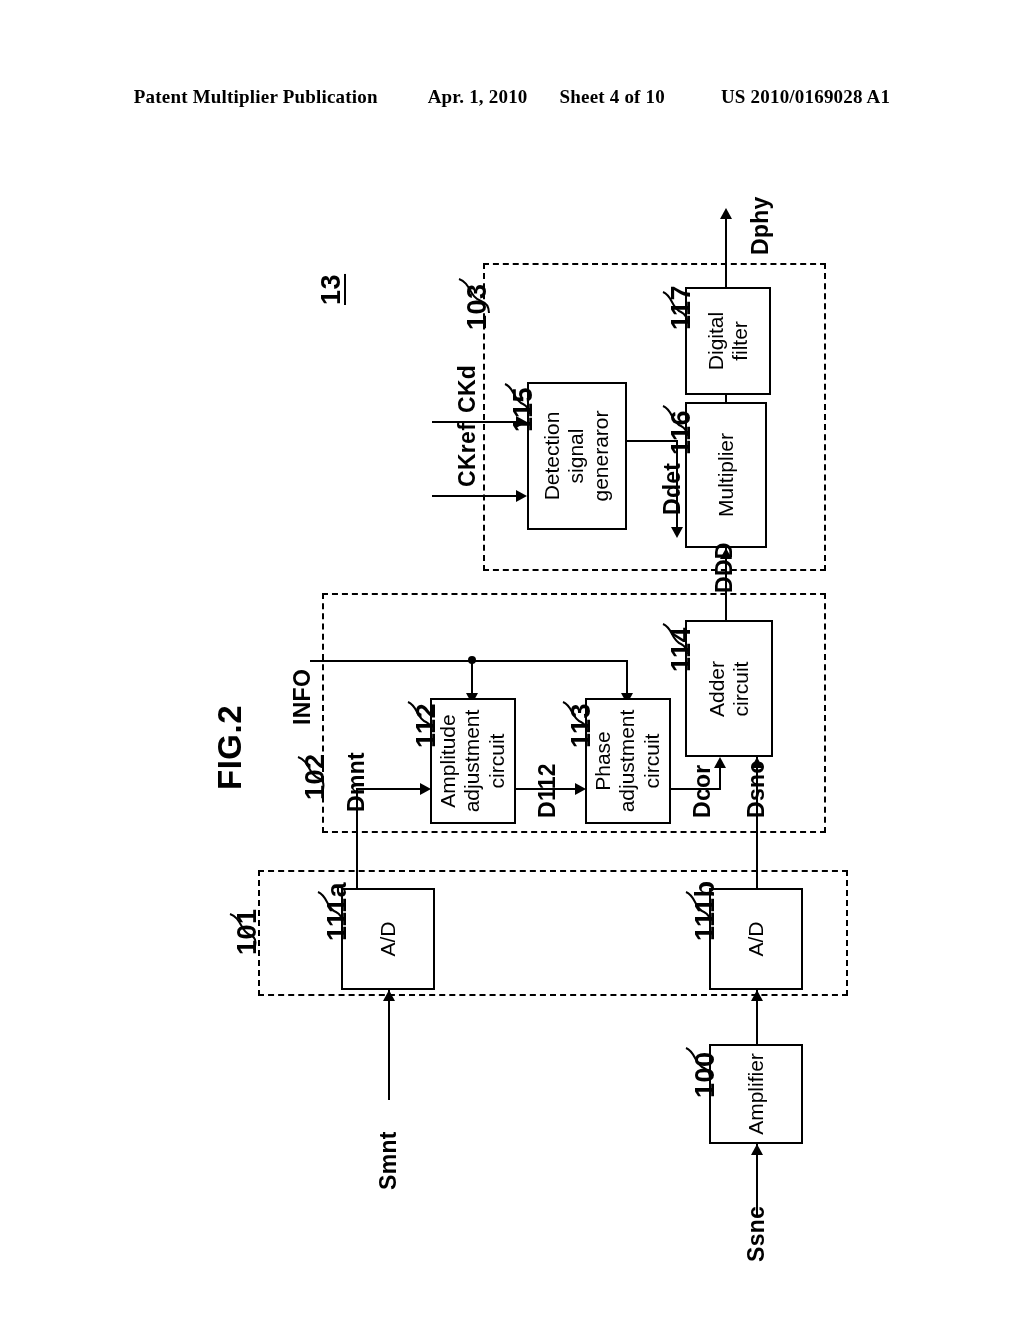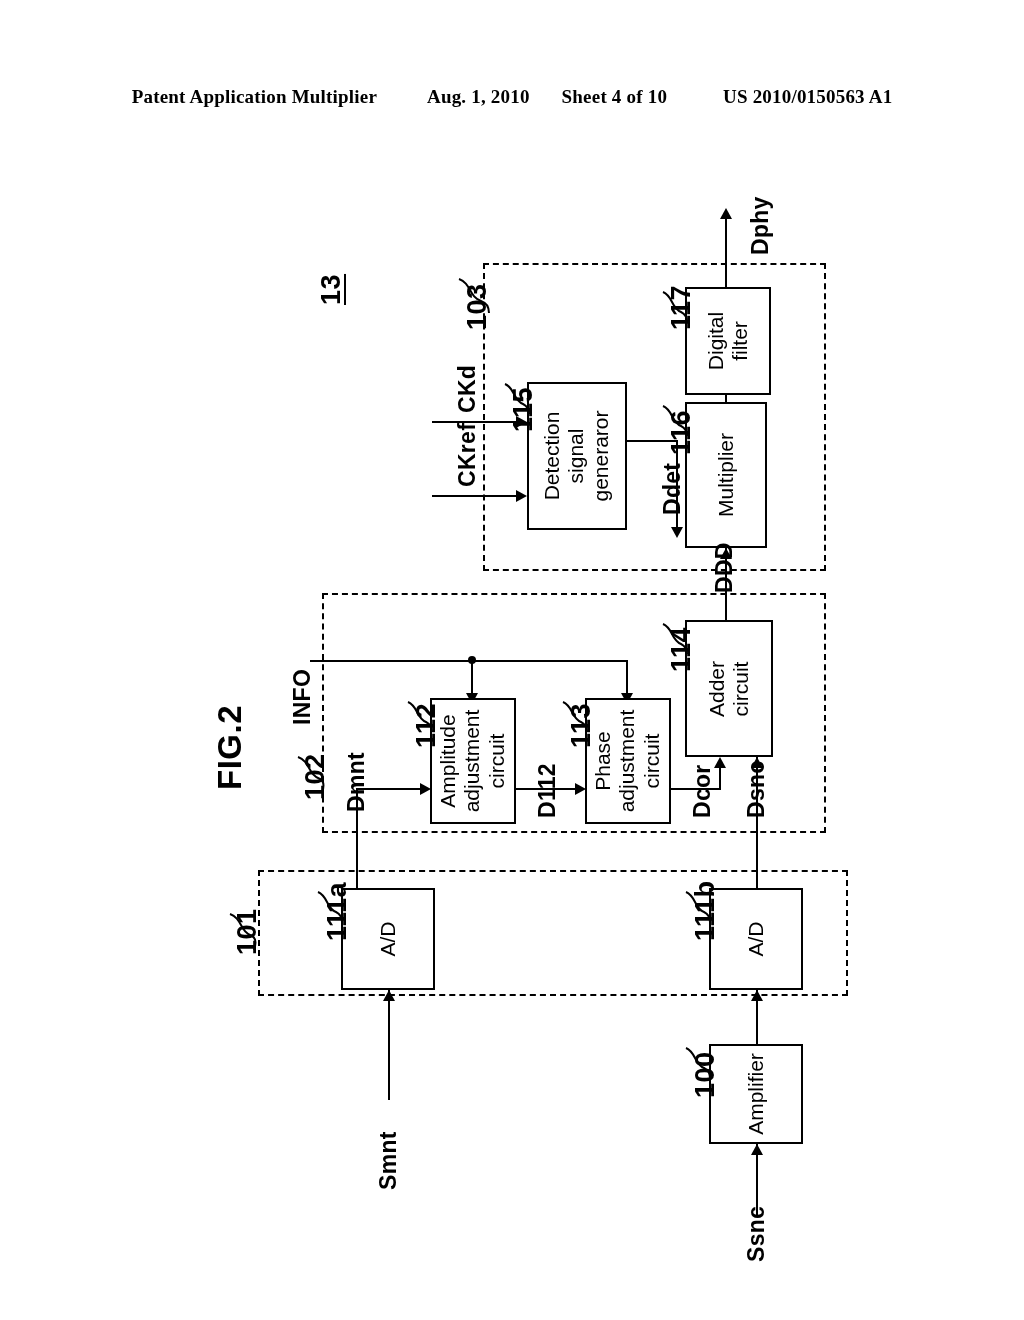--- a/index.html
+++ b/index.html
@@ -144,27 +144,27 @@
     background: #000000;
   }
 
   
   .leader { position: absolute; }
 </style>
 </head>
 <body>
 
 <div id="page-header">
-  <span>Patent Application Multiplier</span>
+  <span>Patent Multiplier Publication</span>
   <span class="hdr-gap-a"></span>
-  <span>Aug. 1, 2010</span>
+  <span>Apr. 1, 2010</span>
   <span class="hdr-gap-b"></span>
   <span>Sheet 4 of 10</span>
   <span class="hdr-gap-c"></span>
-  <span>US 2010/0150563 A1</span>
+  <span>US 2010/0169028 A1</span>
 </div>
 
 <div id="drawing">
 
   <div id="fig-title" class="rot" style="left:212px; top:790px; transform:rotate(-90deg);">FIG.2</div>
 
   <div class="rot ref ref-underline" style="left:316px; top:305px; transform:rotate(-90deg);">13</div>
 
   <div class="group-box" style="left:483px; top:263px; width:343px; height:308px;"></div>
   <div class="rot ref" style="left:462px; top:330px; transform:rotate(-90deg);">103</div>

